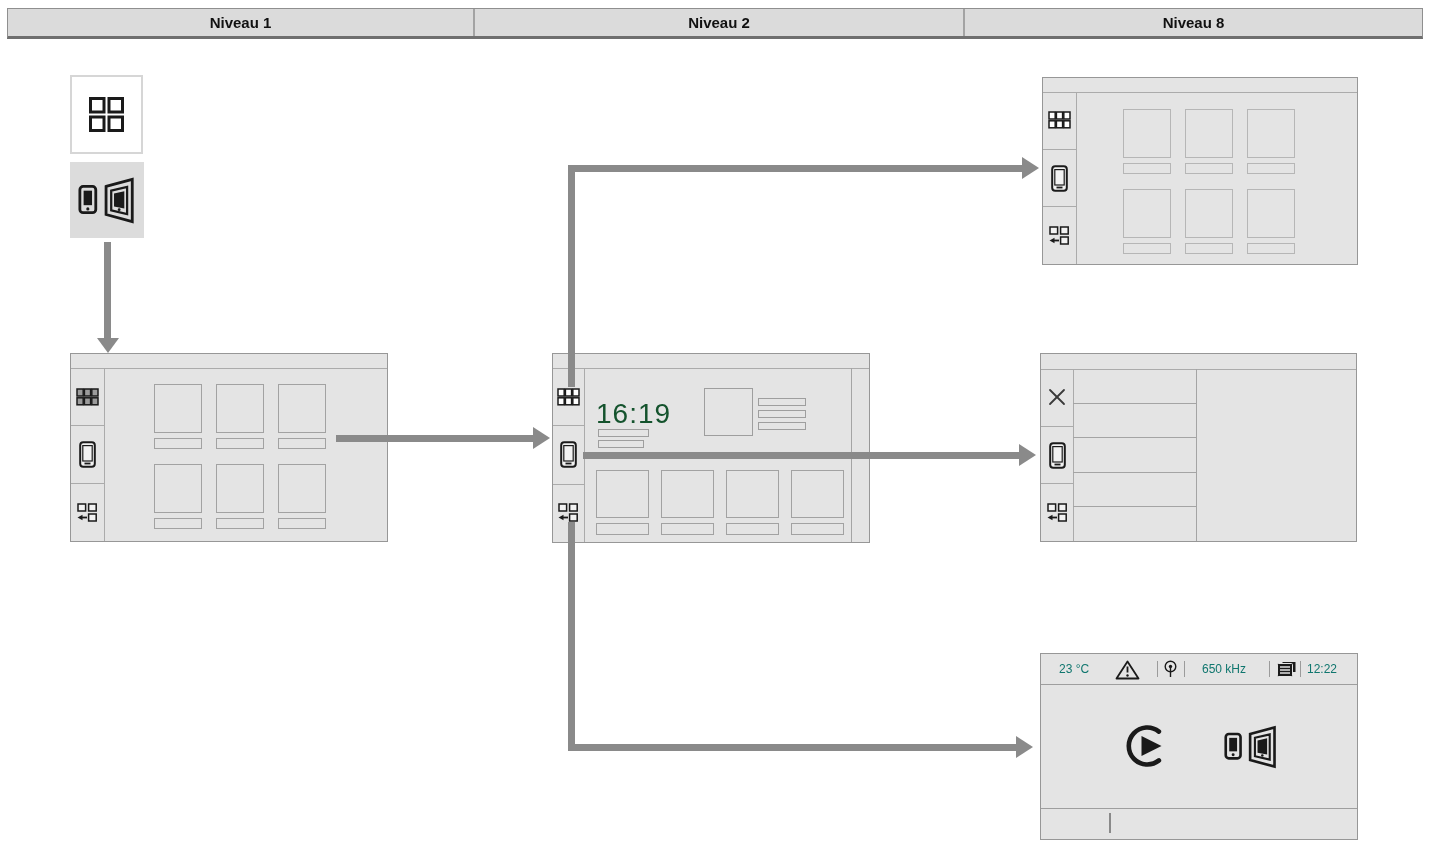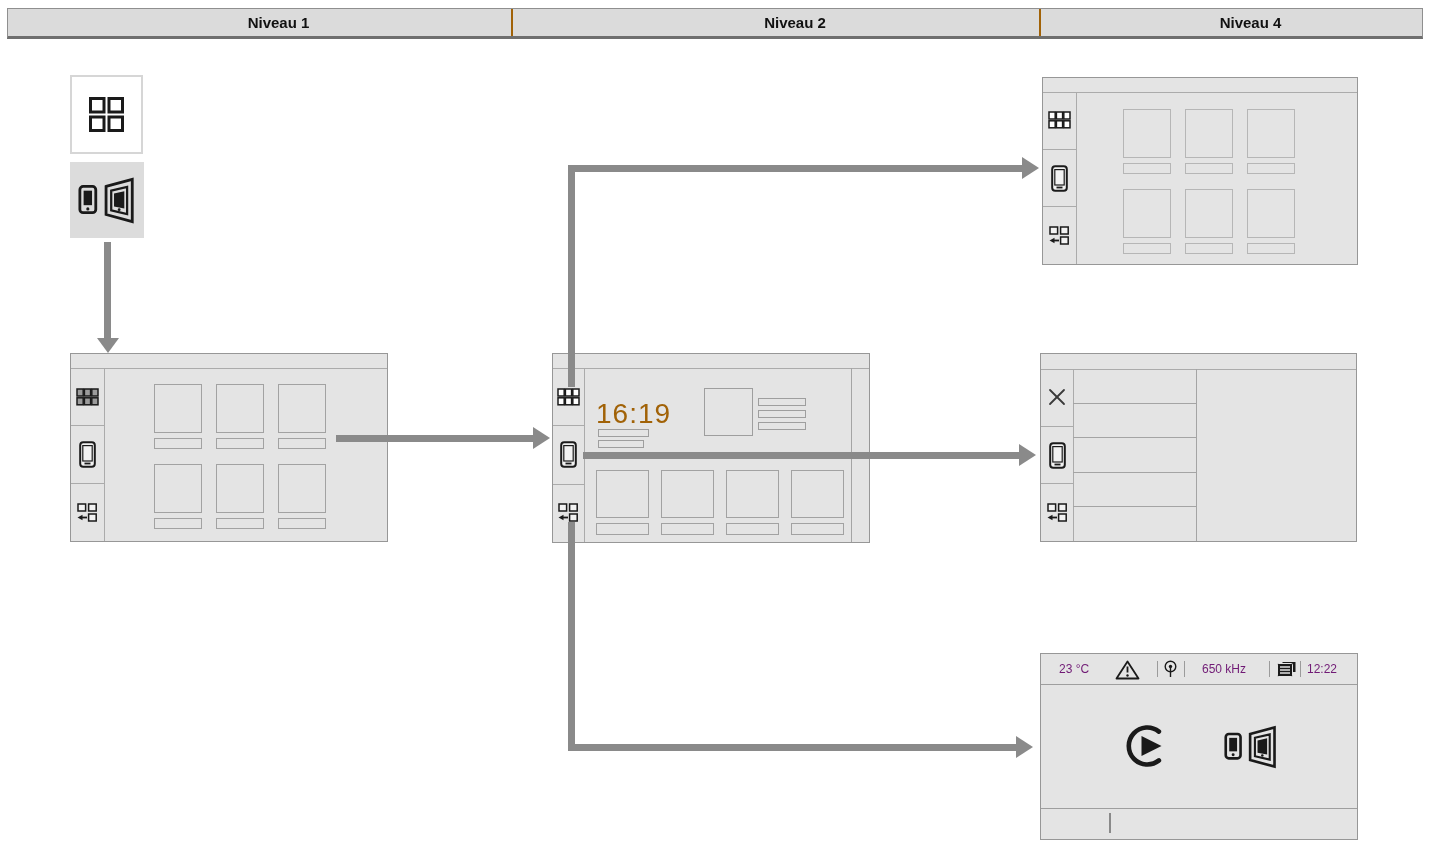--- a/index.html
+++ b/index.html
@@ -4,22 +4,22 @@
 <style>
   html,body{margin:0;padding:0;background:#fff;}
   #canvas{position:relative;width:1431px;height:846px;background:#fff;
           font-family:"Liberation Sans",sans-serif;overflow:hidden;}
 
   
   .hdr{position:absolute;left:7px;top:8px;width:1416px;height:31px;background:#dbdbdb;
        border:1px solid #8f8f8f;border-bottom:3px solid #6f6f6f;box-sizing:border-box;
        display:flex;}
   .hdr .cell{display:flex;align-items:center;justify-content:center;
-       font-size:15px;font-weight:bold;color:#111;padding-left:38px;}
-  .hdr .cell+.cell{border-left:2px solid #a16207;}
+       font-size:15px;font-weight:bold;color:#111;}
+  .hdr .cell+.cell{border-left:2px solid #a3a3a3;}
   .c1{width:465px;} .c2{width:488px;} .c3{flex:1;}
 
   
   .box{position:absolute;display:flex;align-items:center;justify-content:center;box-sizing:border-box;}
   .box-white{left:70px;top:75px;width:73px;height:79px;background:#fff;border:2px solid #d6d6d6;}
   .box-gray{left:70px;top:162px;width:74px;height:76px;background:#dcdcdc;}
 
   
   .screen{position:absolute;background:#e4e4e4;border:1px solid #979797;box-sizing:border-box;}
   .topbar{position:absolute;left:0;right:0;top:0;height:14px;border-bottom:1px solid #ababab;}
@@ -41,58 +41,58 @@
   .tgrid{position:absolute;display:grid;grid-template-columns:repeat(3,48px);
          column-gap:14px;row-gap:15px;}
   .tg-l1{left:83px;top:30px;}
   .tg-3a{left:80px;top:31px;}
   .tile{width:48px;height:49px;border:1px solid #a2a2a2;box-sizing:border-box;}
   .tlabel{width:48px;height:11px;border:1px solid #a2a2a2;margin-top:5px;box-sizing:border-box;}
   .lite .tile,.lite .tlabel{border-color:#b6b6b6;}
 
   
   .vline{position:absolute;width:0;border-left:1px solid #a4a4a4;}
-  .clock{position:absolute;left:43px;top:44px;font-size:28px;color:#a16207;letter-spacing:1px;}
+  .clock{position:absolute;left:43px;top:44px;font-size:28px;color:#14532d;letter-spacing:1px;}
   .bar{position:absolute;border:1px solid #9e9e9e;box-sizing:border-box;}
   .mediabox{position:absolute;left:151px;top:34px;width:49px;height:48px;
             border:1px solid #9e9e9e;box-sizing:border-box;}
   .tg-l2{position:absolute;left:43px;top:116px;display:grid;grid-template-columns:repeat(4,53px);column-gap:12px;}
   .tg-l2 .tile{width:53px;height:48px;}
   .tg-l2 .tlabel{width:53px;height:12px;}
 
   
   .listcol{position:absolute;left:32px;top:15px;bottom:0;width:123px;
            border-right:1px solid #a4a4a4;display:flex;flex-direction:column;}
   .listcol .row{flex:1;}
   .listcol .row+.row{border-top:1px solid #a4a4a4;}
 
   
   .statusbar{position:absolute;left:0;right:0;top:0;height:30px;border-bottom:1px solid #9e9e9e;}
-  .st{position:absolute;font-size:12px;color:#701a75;top:8px;white-space:nowrap;}
+  .st{position:absolute;font-size:12px;color:#0f766e;top:8px;white-space:nowrap;}
   .sep{position:absolute;top:7px;width:1px;height:16px;background:#9b9b9b;}
   .sicon{position:absolute;}
   .footer{position:absolute;left:0;right:0;bottom:0;height:30px;border-top:1px solid #9e9e9e;}
   .tick{position:absolute;left:68px;top:4px;width:2px;height:20px;background:#8a8a8a;}
 
   
   .abar{position:absolute;background:#8a8a8a;z-index:5;}
   .ahead-r{position:absolute;width:0;height:0;border-top:11px solid transparent;
            border-bottom:11px solid transparent;border-left:17px solid #8a8a8a;z-index:5;}
   .ahead-d{position:absolute;width:0;height:0;border-left:11px solid transparent;
            border-right:11px solid transparent;border-top:15px solid #8a8a8a;z-index:5;}
 </style>
 </head>
 <body>
 
 <div id="canvas">
 
   <div class="hdr">
     <div class="cell c1">Niveau 1</div>
     <div class="cell c2">Niveau 2</div>
-    <div class="cell c3">Niveau 4</div>
+    <div class="cell c3">Niveau 8</div>
   </div>
 
   <div class="box box-white">
     <svg width="38" height="38" viewBox="0 0 38 38">
       <g fill="none" stroke="#1a1a1a" stroke-width="3">
         <rect x="2.5" y="2.5" width="13.5" height="13.5"></rect>
           <rect x="21" y="2.5" width="13.5" height="13.5"></rect>
         <rect x="2.5" y="21" width="13.5" height="13.5"></rect>
           <rect x="21" y="21" width="13.5" height="13.5"></rect>
       </g>

